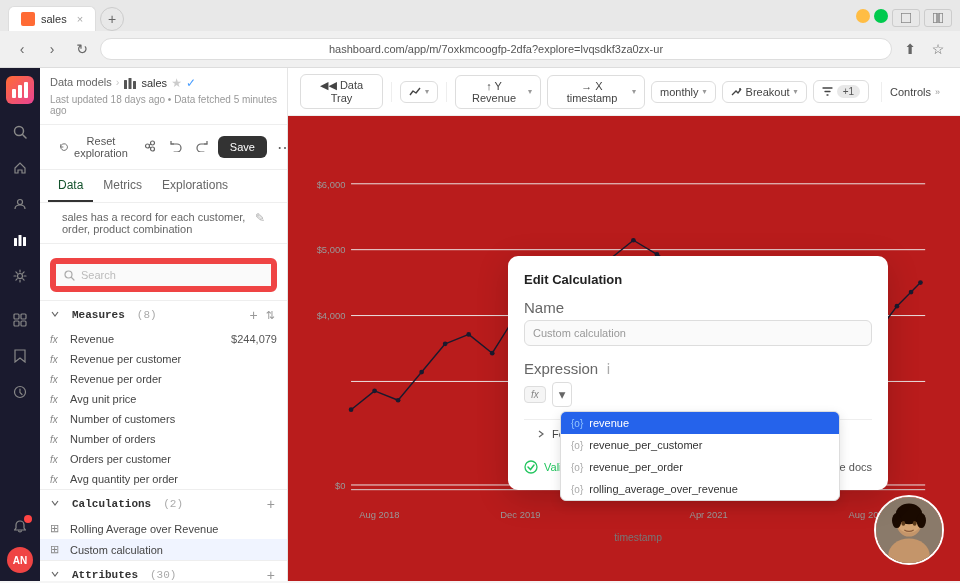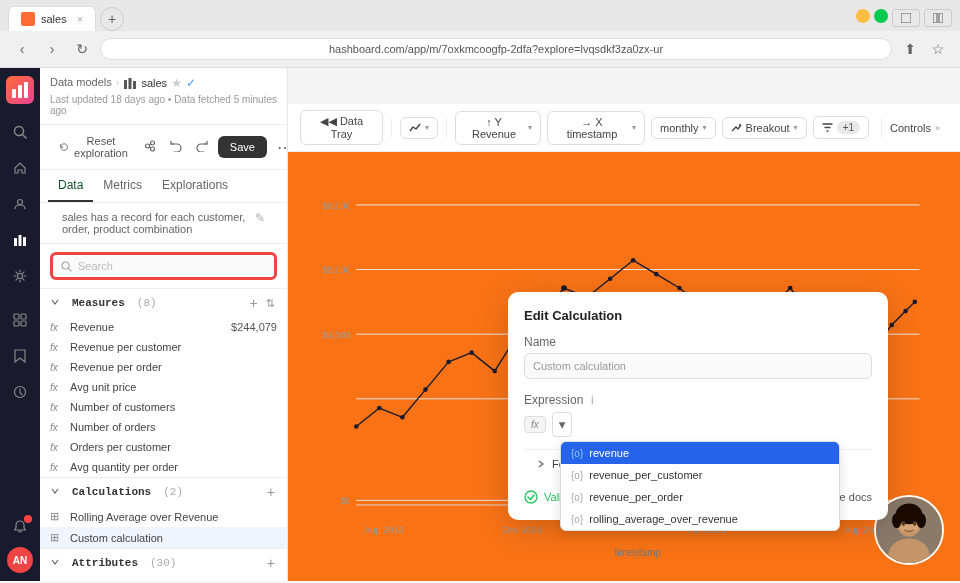--- a/index.html
+++ b/index.html
@@ -31,55 +31,55 @@
     .sidebar-header { padding: 8px 10px; border-bottom: 1px solid #eee; }
     .breadcrumb { display: flex; align-items: flex-start; gap: 4px; font-size: 11px; color: #666; }
     .breadcrumb-link { color: #666; cursor: pointer; }
     .breadcrumb-arrow { color: #ccc; }
     .breadcrumb-current { display: flex; align-items: center; gap: 4px; font-weight: 500; color: #333; }
     .sidebar-meta { font-size: 10px; color: #999; margin-top: 4px; }
     .sidebar-tabs { display: flex; border-bottom: 1px solid #eee; padding: 0 8px; }
     .sidebar-tab { padding: 8px 10px; font-size: 12px; color: #666; cursor: pointer; border-bottom: 2px solid transparent; }
     .sidebar-tab.active { color: #14532d; border-bottom-color: #333; font-weight: 500; }
     .search-box { padding: 8px 10px; border-bottom: 1px solid #eee; }
-    .search-input { width: 100%; border: 3px solid #ef4444; border-radius: 6px; padding: 5px 8px; font-size: 11px; color: #666; display: flex; align-items: center; gap: 6px; background: #fafafa; }
+    .search-input { width: 100%; border: 6px solid #ef4444; border-radius: 6px; padding: 5px 8px; font-size: 11px; color: #666; display: flex; align-items: center; gap: 6px; background: #fafafa; margin-top: 6px; }
     .description-text { padding: 8px 22px; font-size: 11px; color: #666; border-bottom: 1px solid #eee; display: flex; align-items: flex-start; justify-content: space-between; }
     .edit-icon { color: #aaa; cursor: pointer; font-size: 12px; }
 
     
     .section { border-bottom: 1px solid #eee; }
     .section-header { padding: 6px 10px; display: flex; align-items: center; justify-content: space-between; cursor: pointer; }
     .section-title { display: flex; align-items: flex-start; gap: 12px; font-size: 11px; font-weight: 600; color: #333; font-family: Liberation Mono, monospace; }
     .section-actions { display: flex; gap: 4px; }
     .section-btn { background: none; border: none; cursor: pointer; color: #999; font-size: 14px; padding: 0 2px; }
 
     
     .list-item { padding: 4px 10px; display: flex; align-items: center; gap: 6px; cursor: pointer; font-size: 11px; color: #444; }
     .list-item-icon { color: #888; font-size: 10px; font-style: italic; min-width: 14px; }
     .list-item-name { flex: 1; }
     .list-item-value { color: #555; font-size: 11px; }
     .list-item.highlighted { background: #f0f4ff; }
 
     
-    .main-area { flex: 1; display: flex; flex-direction: column; background: #f97316; position: relative; margin-top: 36px; }
+    .main-area { flex: 1; display: flex; flex-direction: column; background: #b91c1c; position: relative; }
     .toolbar { display: flex; align-items: center; padding: 6px 12px; border-bottom: 1px solid #eee; gap: 6px; background: #fff; }
     .toolbar-btn { display: flex; align-items: center; gap: 4px; padding: 4px 8px; border: 1px solid #ddd; border-radius: 6px; font-size: 11px; color: #444; cursor: pointer; background: #fff; }
     .toolbar-separator { width: 1px; height: 20px; background: #eee; margin: 0 2px; }
     .btn-primary { background: #333; color: #fff; border: none; border-radius: 6px; padding: 5px 12px; font-size: 11px; cursor: pointer; }
     .btn-icon { background: none; border: none; cursor: pointer; color: #666; padding: 4px; border-radius: 4px; }
 
     
     .chart-area { flex: 1; padding: 16px; position: relative; overflow: hidden; }
 
     
     .modal-overlay { position: absolute; top: 0; left: 0; right: 0; bottom: 0; z-index: 100; }
     .modal { position: absolute; left: 220px; top: 140px; width: 380px; background: #fff; border-radius: 10px; box-shadow: 0 8px 32px rgba(0,0,0,0.18); padding: 16px; z-index: 101; }
     .modal-title { font-size: 13px; font-weight: 600; color: #222; margin-bottom: 12px; }
     .modal-field { margin-bottom: 12px; }
-    .modal-label { font-size: 12px; color: #666; margin-bottom: 4px; }
+    .modal-label { font-size: 15px; color: #666; margin-bottom: 4px; }
     .modal-input { width: 100%; border: 1px solid #ddd; border-radius: 6px; padding: 6px 8px; font-size: 11px; color: #666; background: #fafafa; }
     .expression-row { display: flex; align-items: center; gap: 6px; position: relative; }
     .fx-badge { font-size: 10px; color: #888; font-style: italic; padding: 2px 6px; border: 1px solid #ddd; border-radius: 4px; background: #f5f5f5; }
     .expression-input { flex: 1; border: 1px solid #ddd; border-radius: 6px; padding: 6px 8px; font-size: 11px; color: #444; background: #fafafa; }
     .expression-arrow { border: 1px solid #ddd; border-radius: 4px; padding: 4px 6px; cursor: pointer; color: #666; background: #fff; }
 
     
     .autocomplete { position: absolute; top: calc(100% + 4px); left: 36px; right: 32px; background: #fff; border: 1px solid #ddd; border-radius: 6px; box-shadow: 0 4px 12px rgba(0,0,0,0.12); z-index: 200; overflow: hidden; }
     .autocomplete-item { padding: 5px 10px; font-size: 11px; color: #333; cursor: pointer; display: flex; align-items: center; gap: 6px; }
     .autocomplete-item.selected { background: #2563eb; color: #fff; }

